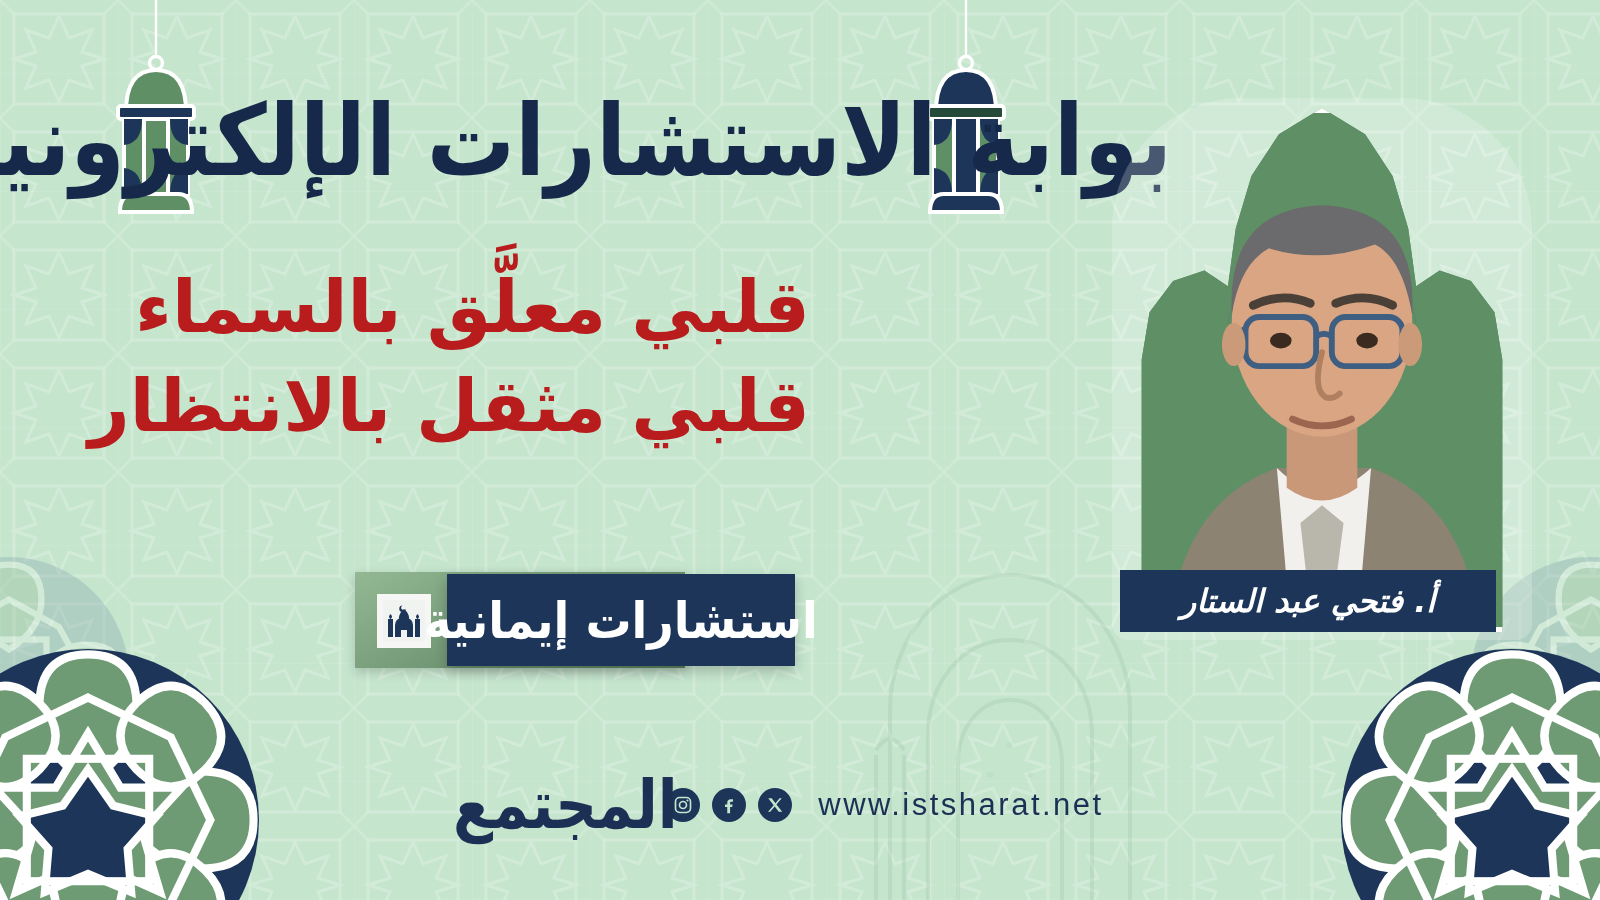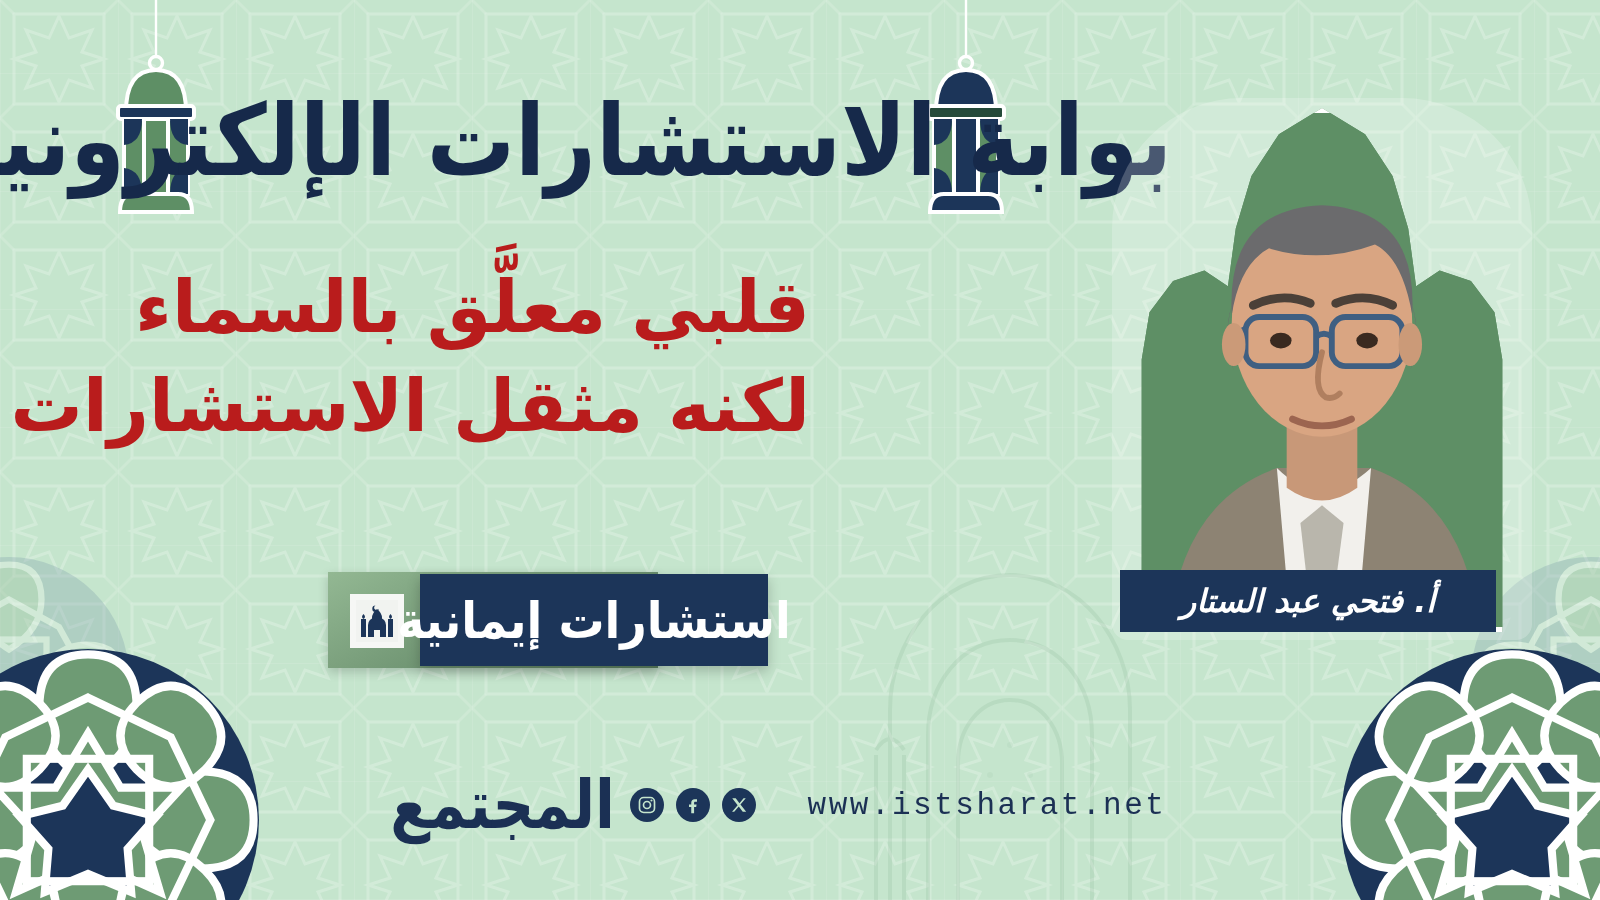--- a/index.html
+++ b/index.html
@@ -66,21 +66,21 @@
     color:#b91c1c;
     font-size:72px;
     font-weight:bold;
     line-height:1.38;
     white-space:nowrap;
     text-align:center;
   }
 
   
   #category-banner {
-    position:absolute; left:328px; top:560px;
+    position:absolute; left:355px; top:560px;
     width:440px; height:118px;text-align:right;
   }
   #banner-frame {
     position:absolute; left:0; top:12px;
     width:330px; height:96px;
     background:linear-gradient(150deg,#93b893 0%,#6e9371 55%,#5b7f5f 100%);
     box-shadow:0 4px 10px rgba(0,0,0,.18);
   }
   #banner-tile {
     position:absolute; left:22px; top:22px;
@@ -135,41 +135,41 @@
     display:flex; align-items:center; justify-content:center;
   }
   #name-plate-text {
     color:#ffffff; font-size:32px; font-weight:bold;
     direction:rtl; white-space:nowrap; letter-spacing:1px;font-style:italic;
   }
 
   
   #footer {
     position:absolute; left:0; top:760px; width:1600px; height:90px;
-    display:flex; align-items:center; justify-content:center; gap:26px;
+    display:flex; align-items:center; justify-content:center; 
     direction:ltr;
   }
   #brand-logo {
     width:146px; height:86px;
     display:flex; align-items:center; justify-content:center;
     color:#1b3054; font-size:58px; font-weight:700;
     direction:rtl; white-space:nowrap;
     transform:scale(1,1.15);
     margin-left:-4px;
   }
   #social-icons { display:flex; align-items:center; gap:12px; margin-left:28px; }
   .social-icon {
     width:34px; height:34px; border-radius:50%;
     background:#1c3559;
     display:flex; align-items:center; justify-content:center;
   }
   #website-url {
     color:#1b3054; font-size:31px; letter-spacing:2.5px;
     margin-left:26px; direction:ltr;
-    font-family:Liberation Mono, monospace;
+    font-family:Liberation Sans, sans-serif;
   }
 </style>
 </head>
 <body>
 
 <div id="stage">
 
   <div id="bg-pattern"></div>
   <svg id="bg-stars" viewBox="0 0 1600 900" preserveAspectRatio="none">
     <defs>
@@ -310,21 +310,21 @@
     <rect x="40" y="119" width="24" height="75" fill="#1c3559"></rect>
     <line x1="40" y1="119" x2="40" y2="194" stroke="#ffffff" stroke-width="4"></line>
     <line x1="64" y1="119" x2="64" y2="194" stroke="#ffffff" stroke-width="4"></line>
     <path d="M16 212 q0 -18 14 -18 h44 q14 0 14 18 Z" fill="#1c3559" stroke="#ffffff" stroke-width="4"></path>
   </svg>
 
   <div id="portal-title">بوابة الاستشارات الإلكترونية</div>
 
   <div id="headline">
     <div class="headline-line">قلبي معلَّق بالسماء</div>
-    <div class="headline-line">لكنه مثقل الاستشارات</div>
+    <div class="headline-line">قلبي مثقل بالانتظار</div>
   </div>
 
   <div id="category-banner">
     <div id="banner-frame">
       <div id="banner-tile">
         <svg width="38" height="36" viewBox="0 0 38 36">
           <path d="M19 6 q-5 4 -5 9 q0 5 5 7 q5 -2 5 -7 q0 -5 -5 -9Z" fill="#1c3559"></path>
           <path d="M10 22 q0 -6 9 -9 q9 3 9 9 v12 h-18 Z" fill="#1c3559"></path>
           <rect x="3" y="16" width="5" height="18" fill="#1c3559"></rect>
           <rect x="30" y="16" width="5" height="18" fill="#1c3559"></rect>

